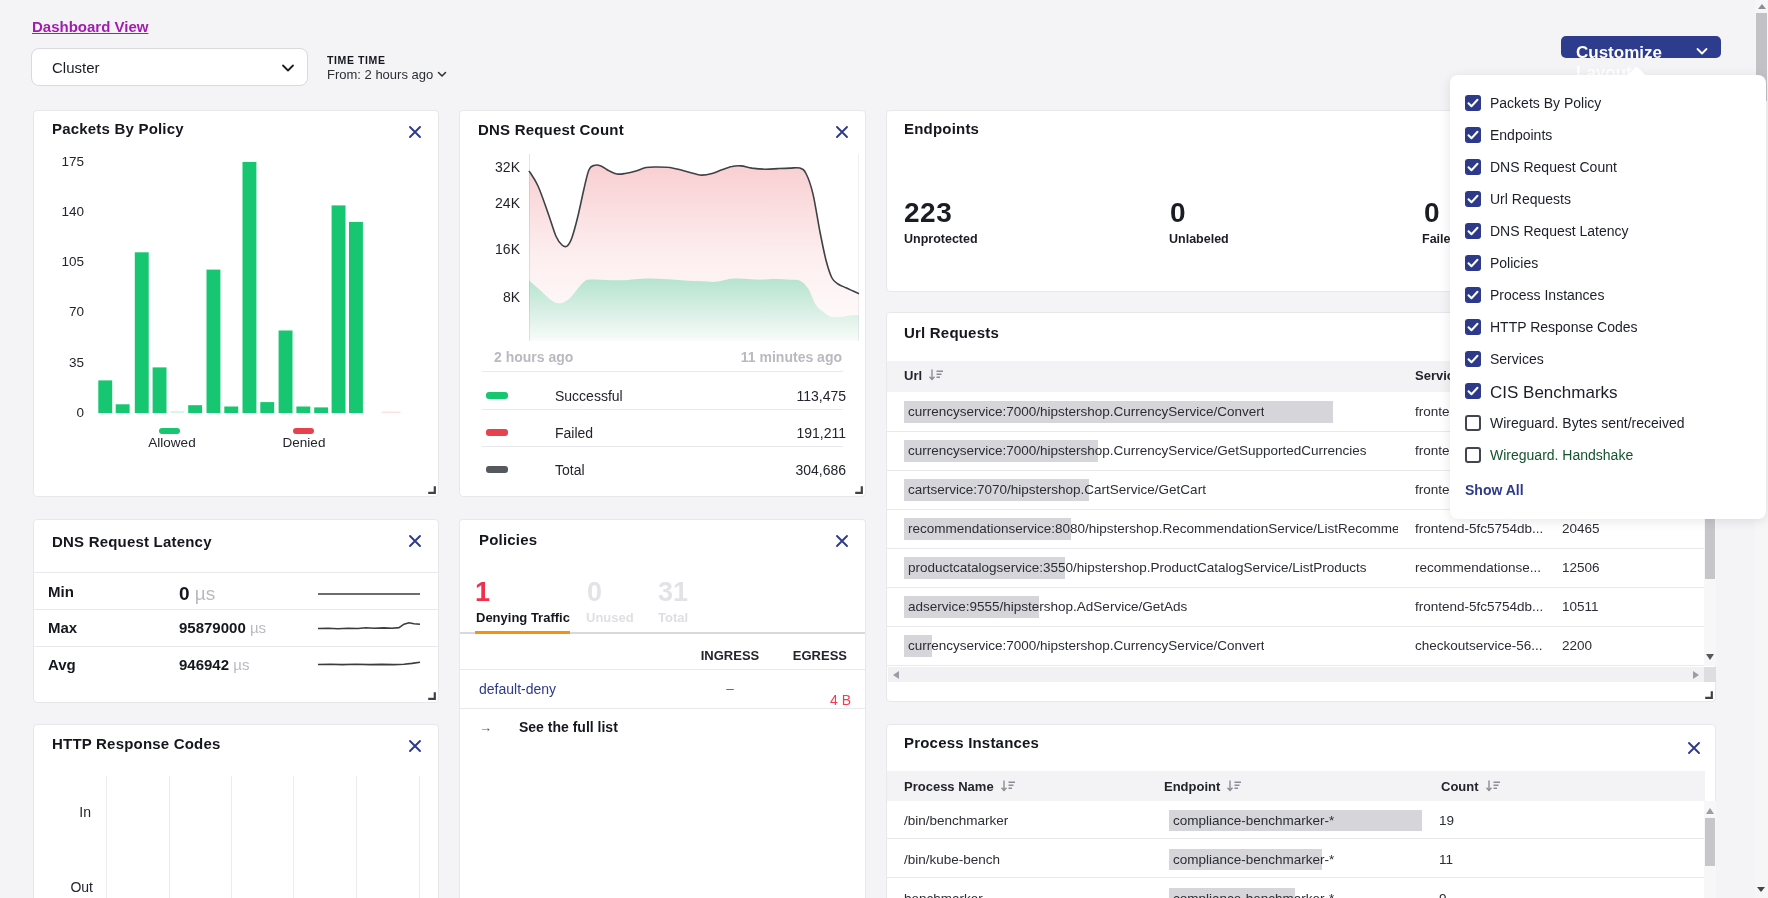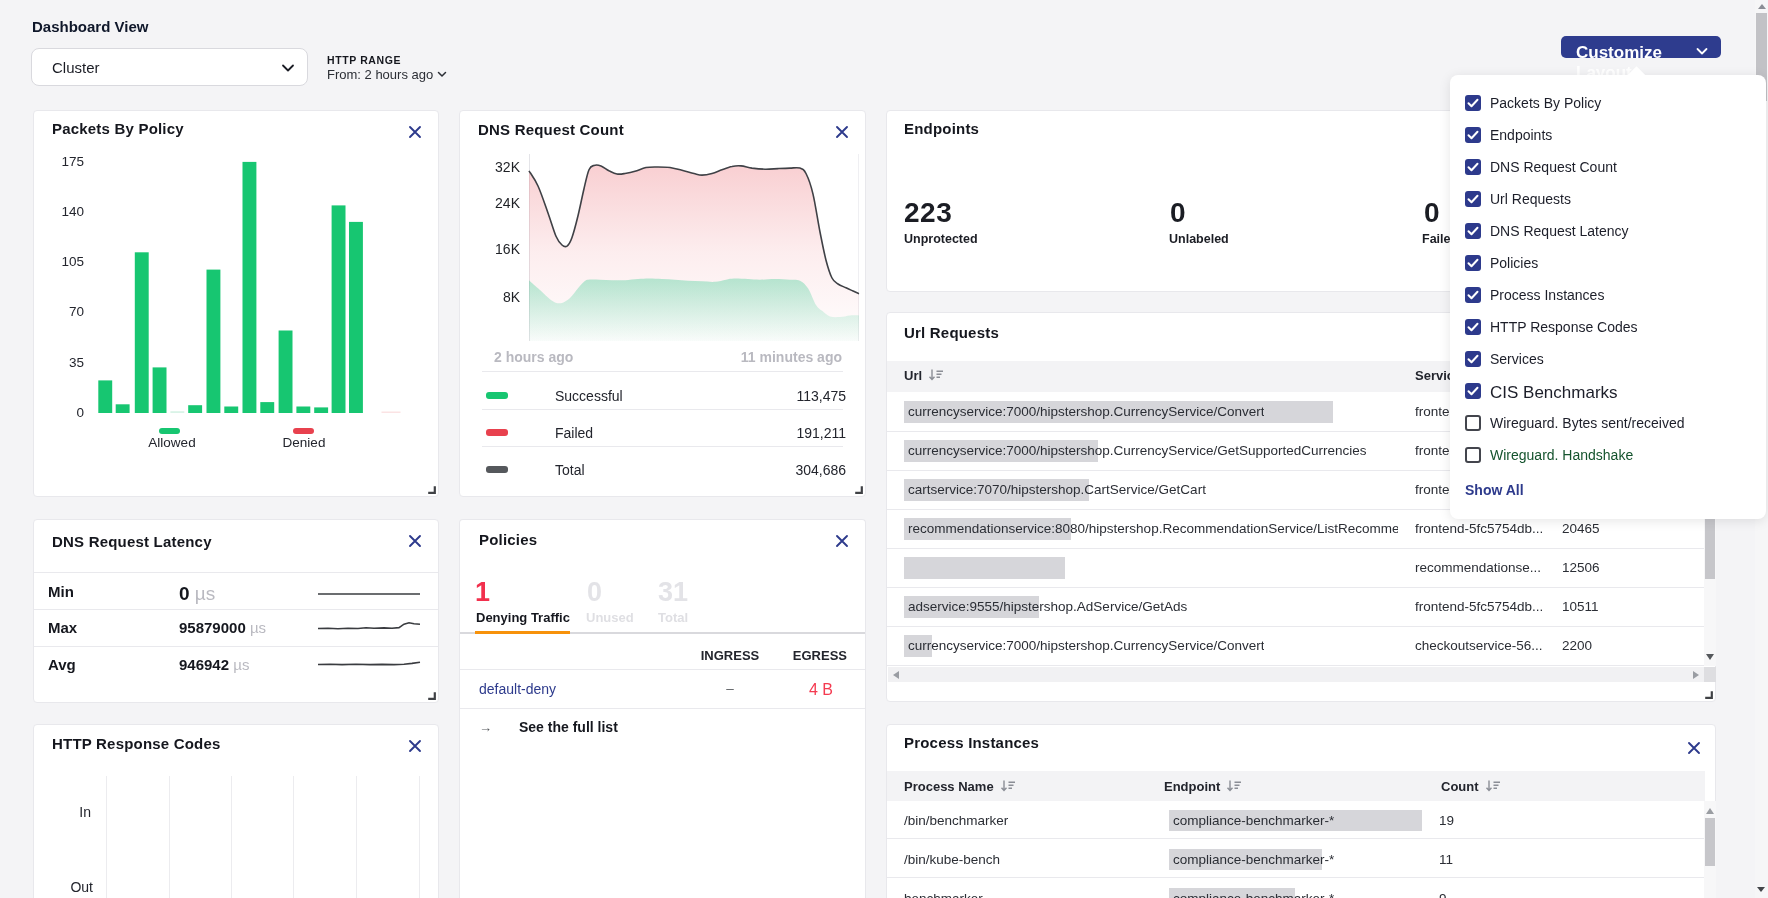--- a/index.html
+++ b/index.html
@@ -12,28 +12,28 @@
 .hdrrow { position:absolute; background:#f3f3f5; }
 .chip { position:absolute; background:#d6d6da; }
 .rowline { position:absolute; background:#e9e9ed; height:1px; }
 .celltxt { position:absolute; font-size:13.5px; color:#2b2e35; white-space:nowrap; }
 .sbtrack { position:absolute; background:#f7f7f8; }
 .sbthumb { position:absolute; background:#c6c6ca; }
 </style>
 </head>
 <body>
 
-<div style="position:absolute;left:32px;top:18px;font-size:15px;font-weight:bold;color:#0f172a;">Dashboard View</div>
+<div style="position:absolute;left:32px;top:18px;font-size:15px;font-weight:bold;color:#a21caf;text-decoration:underline;">Dashboard View</div>
 <div style="position:absolute;left:31px;top:48px;width:277px;height:38px;background:#fff;border:1px solid #d9d9de;border-radius:8px;">
   <span style="position:absolute;left:20px;top:10px;font-size:15px;color:#1a1c24;">Cluster</span>
   <svg style="position:absolute;right:12px;top:14px;" width="14" height="10" viewBox="0 0 14 10">
       <polyline points="2,2.5 7,7.5 12,2.5" fill="none" stroke="#1a1c24" stroke-width="1.8" stroke-linecap="round" stroke-linejoin="round"></polyline>
     </svg>
 </div>
-<div style="position:absolute;left:327px;top:54px;font-size:10.5px;font-weight:bold;letter-spacing:.6px;color:#15171e;">HTTP RANGE</div>
+<div style="position:absolute;left:327px;top:54px;font-size:10.5px;font-weight:bold;letter-spacing:.6px;color:#15171e;">TIME TIME</div>
 <div style="position:absolute;left:327px;top:67px;font-size:13px;color:#2b2e35;">From: 2 hours ago
   <svg style="vertical-align:1px" width="10" height="7" viewBox="0 0 10 7">
       <polyline points="1.5,1.5 5,5 8.5,1.5" fill="none" stroke="#2b2e35" stroke-width="1.5" stroke-linecap="round" stroke-linejoin="round"></polyline>
     </svg>
 </div>
 <div style="position:absolute;left:1561px;top:36px;width:160px;height:22px;background:#2e3c8e;border-radius:5px;color:#fff;font-size:17px;font-weight:bold;">
   <span style="position:absolute;left:15px;top:7px;">Customize Layout</span>
   <svg style="position:absolute;right:13px;top:11px;" width="12" height="9" viewBox="0 0 12 9">
       <polyline points="1.5,2 6,6.5 10.5,2" fill="none" stroke="#fff" stroke-width="1.8" stroke-linecap="round" stroke-linejoin="round"></polyline>
     </svg>
@@ -168,20 +168,21 @@
 <div class="celltxt" style="left:21px;top:169px;max-width:490px;overflow:hidden;">cartservice:7070/hipstershop.CartService/GetCart</div>
 <div class="celltxt" style="left:528px;top:169px;">frontend-5fc5754db...</div>
 <div class="celltxt" style="left:675px;top:169px;">13181</div>
 <div class="rowline" style="left:0px;top:196px;width:817px;"></div>
 <div class="chip" style="left:17px;top:205px;width:167px;height:22px;"></div>
 <div class="celltxt" style="left:21px;top:208px;max-width:490px;overflow:hidden;">recommendationservice:8080/hipstershop.RecommendationService/ListRecommendations</div>
 <div class="celltxt" style="left:528px;top:208px;">frontend-5fc5754db...</div>
 <div class="celltxt" style="left:675px;top:208px;">20465</div>
 <div class="rowline" style="left:0px;top:235px;width:817px;"></div>
 <div class="chip" style="left:17px;top:244px;width:161px;height:22px;"></div>
+<div class="celltxt" style="left:21px;top:247px;max-width:490px;overflow:hidden;">productcatalogservice:3550/hipstershop.ProductCatalogService/ListProducts</div>
 <div class="celltxt" style="left:528px;top:247px;">recommendationse...</div>
 <div class="celltxt" style="left:675px;top:247px;">12506</div>
 <div class="rowline" style="left:0px;top:274px;width:817px;"></div>
 <div class="chip" style="left:17px;top:283px;width:135px;height:22px;"></div>
 <div class="celltxt" style="left:21px;top:286px;max-width:490px;overflow:hidden;">adservice:9555/hipstershop.AdService/GetAds</div>
 <div class="celltxt" style="left:528px;top:286px;">frontend-5fc5754db...</div>
 <div class="celltxt" style="left:675px;top:286px;">10511</div>
 <div class="rowline" style="left:0px;top:313px;width:817px;"></div>
 <div class="chip" style="left:17px;top:322px;width:28px;height:22px;"></div>
 <div class="celltxt" style="left:21px;top:325px;max-width:490px;overflow:hidden;">currencyservice:7000/hipstershop.CurrencyService/Convert</div>
@@ -239,21 +240,21 @@
   <div style="position:absolute;left:126px;top:90px;font-size:13px;font-weight:bold;color:#dfdfe3;">Unused</div>
   <div style="position:absolute;left:198px;top:57px;font-size:27px;font-weight:bold;color:#e3e3e7;">31</div>
   <div style="position:absolute;left:198px;top:90px;font-size:13px;font-weight:bold;color:#dfdfe3;">Total</div>
   <div style="position:absolute;left:0;top:112px;width:405px;height:1.5px;background:#d9d9dd;"></div>
   <div style="position:absolute;left:15px;top:111px;width:95px;height:3px;background:#f7920b;"></div>
   <div style="position:absolute;left:240px;top:128px;width:60px;font-size:13px;font-weight:bold;color:#23252d;text-align:center;">INGRESS</div>
   <div style="position:absolute;left:327px;top:128px;width:60px;font-size:13px;font-weight:bold;color:#23252d;text-align:right;">EGRESS</div>
   <div class="rowline" style="left:0;top:149px;width:405px;"></div>
   <div style="position:absolute;left:19px;top:161px;font-size:14px;color:#2d3a8c;">default-deny</div>
   <div style="position:absolute;left:240px;top:161px;width:60px;font-size:13.5px;color:#55585c;text-align:center;">–</div>
-  <div style="position:absolute;left:331px;top:161px;width:60px;font-size:16px;color:#f43a50;text-align:center;">4 B</div>
+  <div style="position:absolute;left:331px;top:172px;width:60px;font-size:14px;color:#f43a50;text-align:right;">4 B</div>
   <div class="rowline" style="left:0;top:188px;width:405px;"></div>
   <div style="position:absolute;left:19px;top:200px;font-size:13px;color:#55585c;">→</div>
   <div style="position:absolute;left:35px;top:199px;font-size:14px;font-weight:bold;color:#15171e;margin-left:24px;">See the full list</div>
 </div>
 
 <div class="card" style="left:33px;top:724px;width:406px;height:180px;">
   <div class="ctitle" style="left:18px;top:10px;">HTTP Response Codes</div>
   <svg class="xclose" style="left:373px;top:13px;" viewBox="0 0 16 16">
       <path d="M3 3 L13 13 M13 3 L3 13" stroke="#2d3a8c" stroke-width="1.9" stroke-linecap="round"></path>
     </svg>

